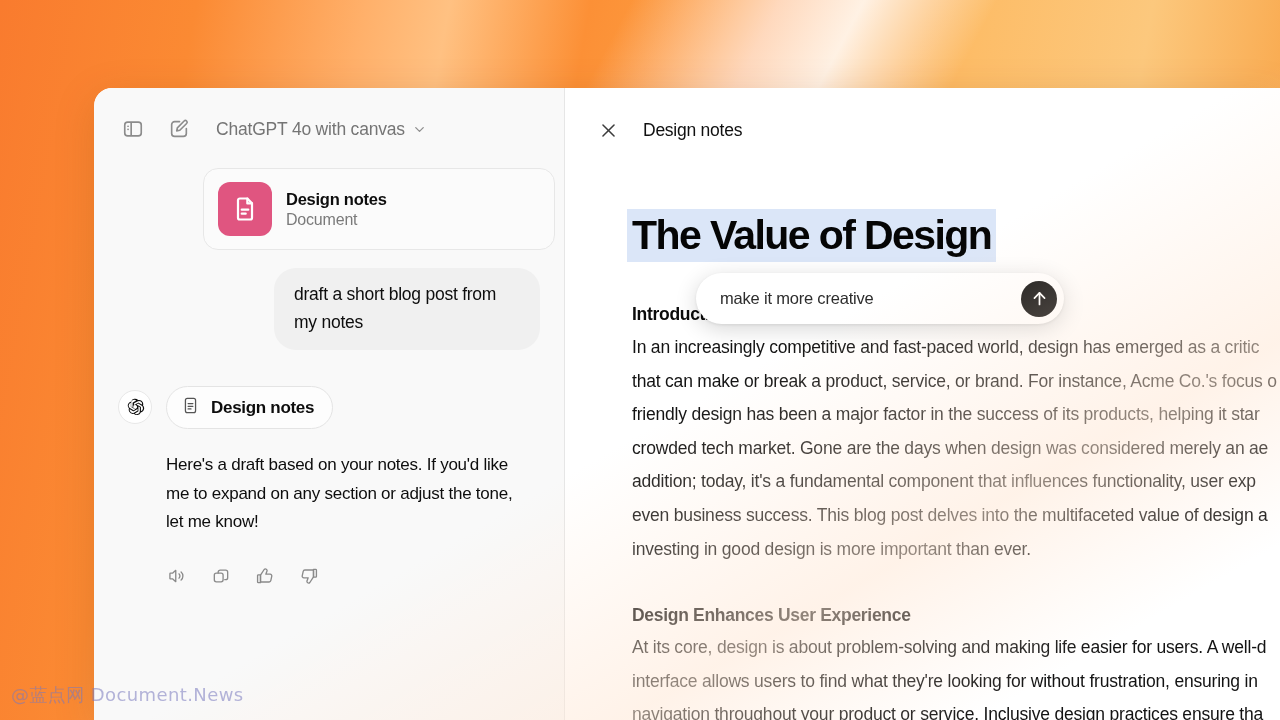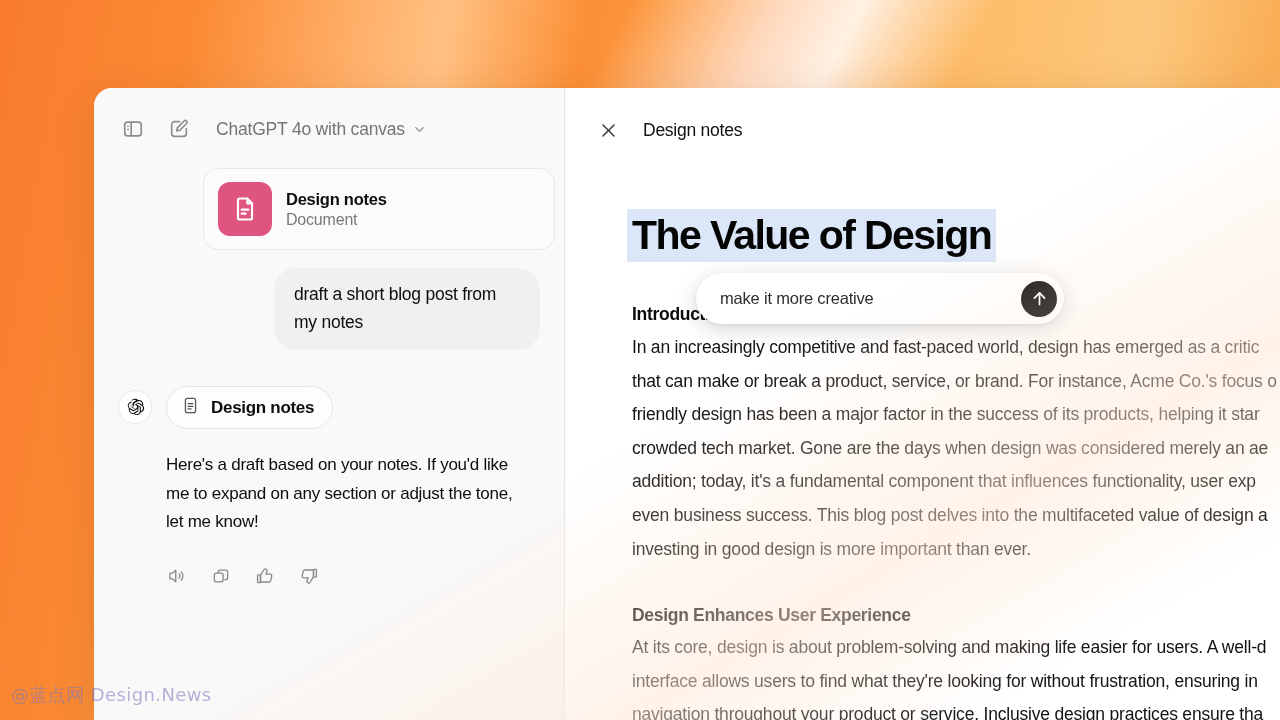--- a/index.html
+++ b/index.html
@@ -480,14 +480,14 @@
           <svg width="19" height="19" viewBox="0 0 24 24" fill="none" stroke="#ffffff" stroke-width="2.2" stroke-linecap="round" stroke-linejoin="round">
             <line x1="12" y1="19.5" x2="12" y2="5"></line>
             <polyline points="5.6 11.4 12 5 18.4 11.4"></polyline>
           </svg>
         </button>
       </div>
 
     </div>
   </div>
 
-  <div id="watermark">@蓝点网 Design.News</div>
+  <div id="watermark">@蓝点网 Document.News</div>
 </div>
 
 </body></html>

